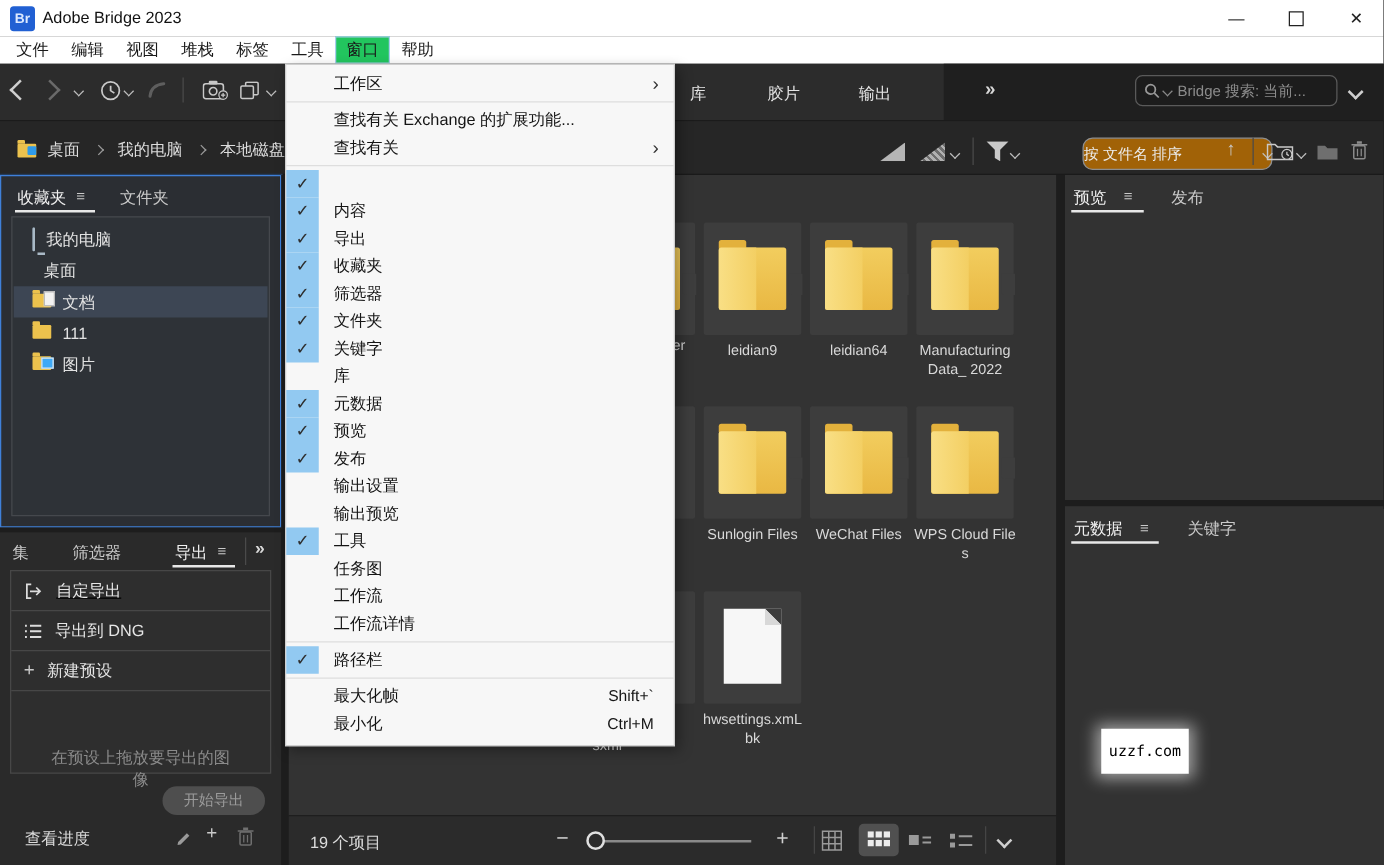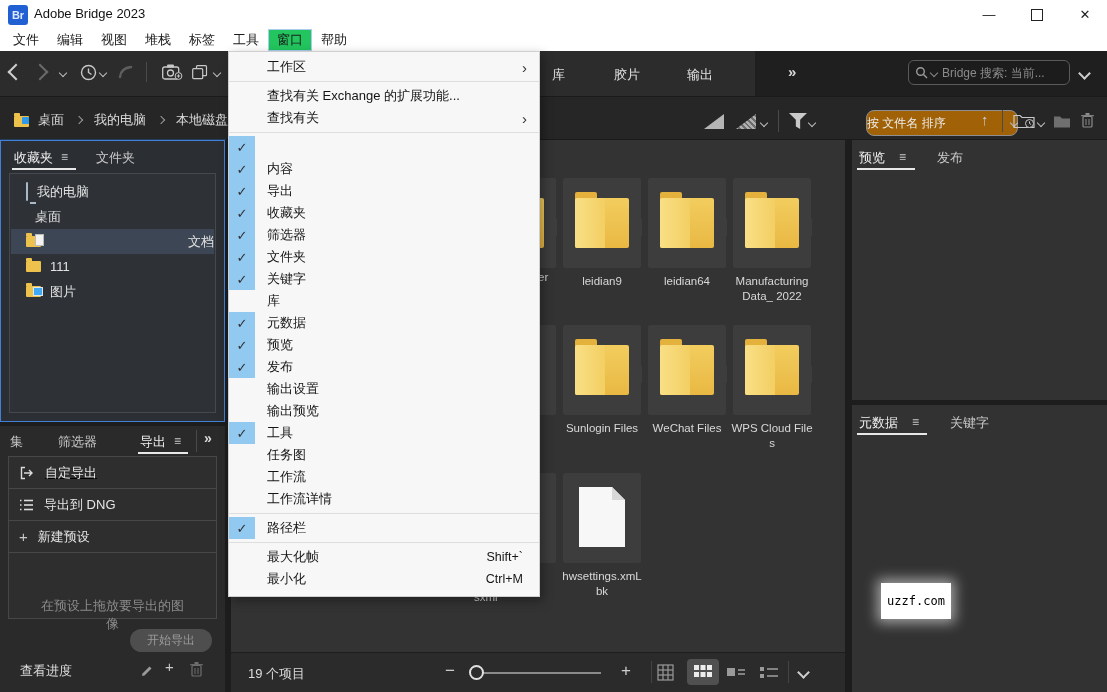--- a/index.html
+++ b/index.html
@@ -266,21 +266,21 @@
     <div class="abs panel-tab" style="left:95px;top:8px;">文件夹</div>
     <div class="tree-box">
         <div class="tree-row" style="top: 5px;">
           <span class="tree-ic"><span class="i-pc"></span></span>
           <span class="tree-label">我的电脑</span>
         </div>
         <div class="tree-row" style="top: 30px;">
           <span class="tree-ic"><span class="i-desktop"></span></span>
           <span class="tree-label">桌面</span>
         </div>
-        <div class="tree-row sel" style="top: 55px; justify-content: space-between;">
+        <div class="tree-row sel" style="top: 55px;">
           <span class="tree-ic"><span class="sfolder i-docfolder"><span class="i-page"></span></span></span>
           <span class="tree-label">文档</span>
         </div>
         <div class="tree-row" style="top: 80px;">
           <span class="tree-ic"><span class="sfolder"></span></span>
           <span class="tree-label">111</span>
         </div>
         <div class="tree-row" style="top: 105px;">
           <span class="tree-ic"><span class="sfolder i-docfolder"><span class="i-pic"></span></span></span>
           <span class="tree-label">图片</span>

